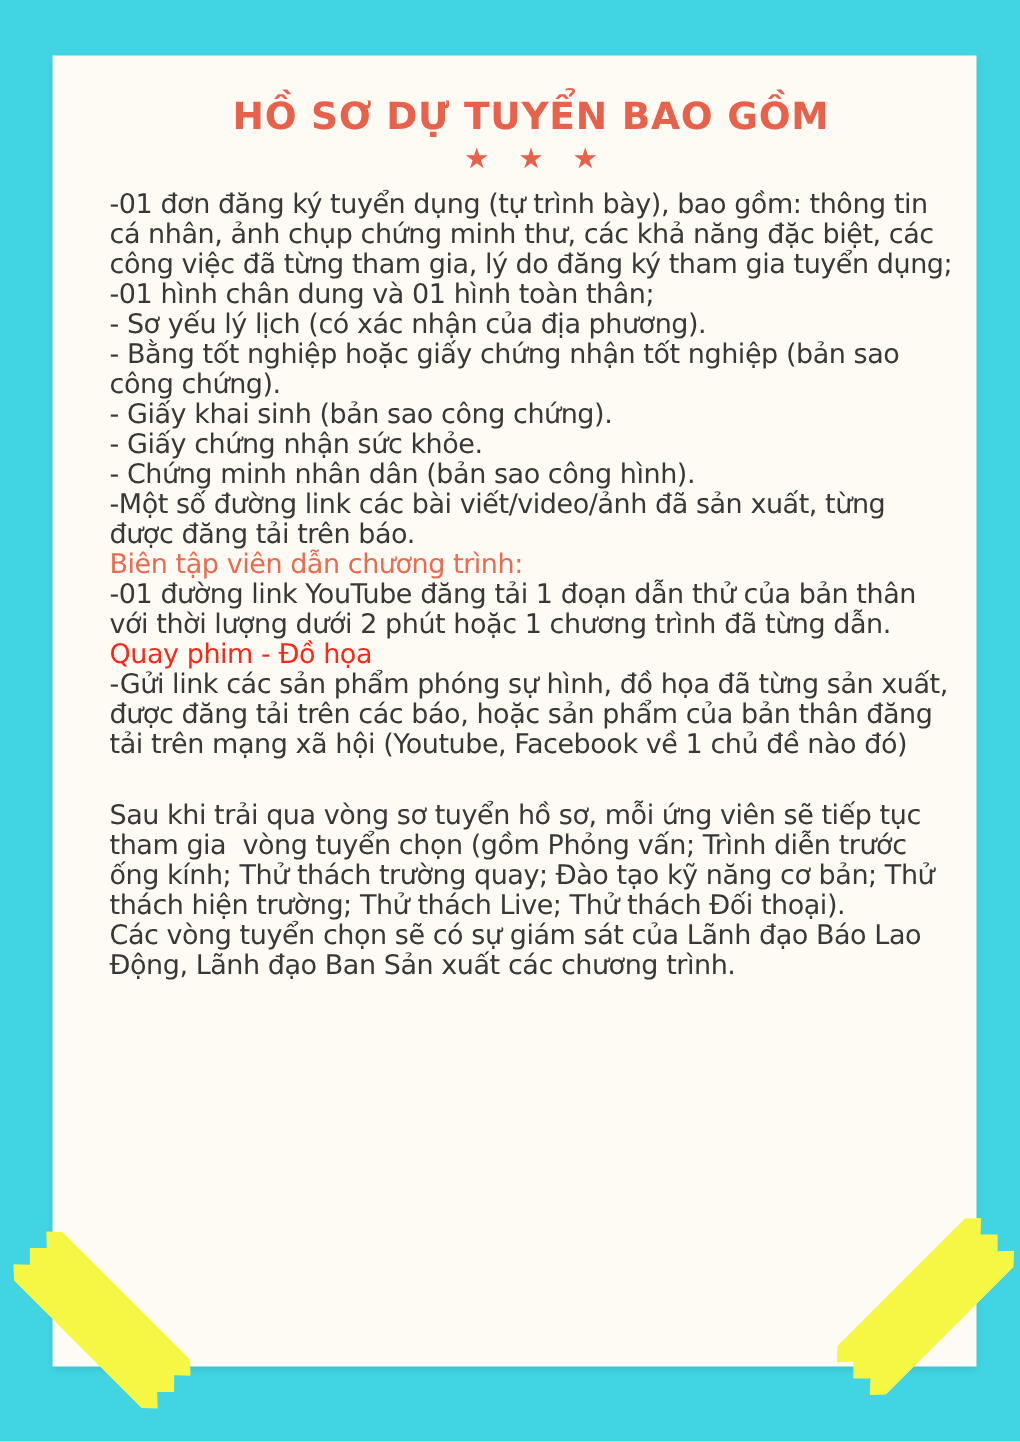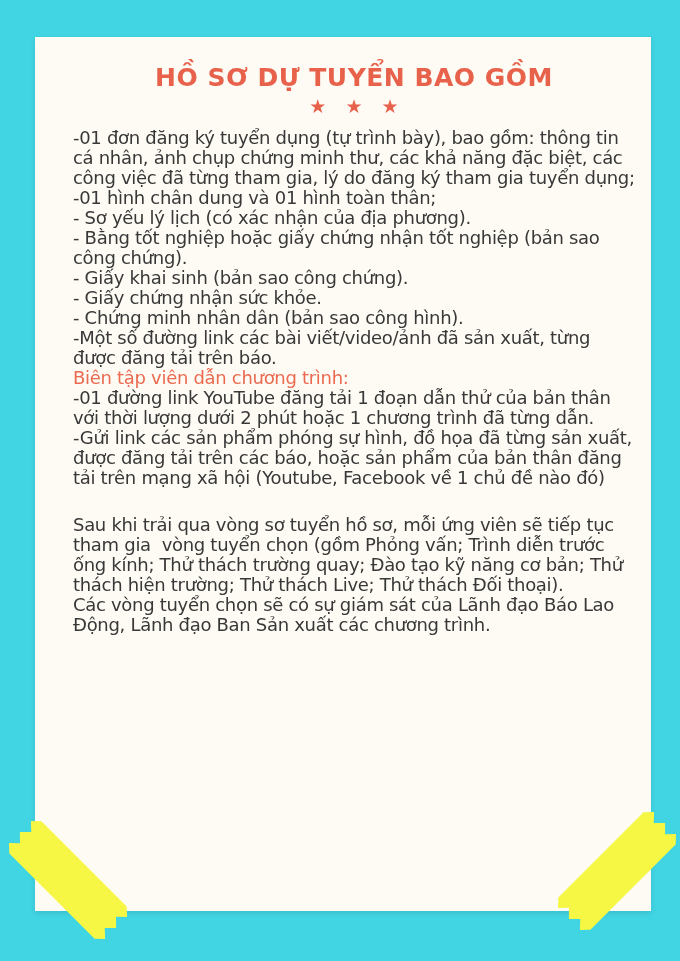--- a/index.html
+++ b/index.html
@@ -101,20 +101,21 @@
     <p class="p-body">-01 đơn đăng ký tuyển dụng (tự trình bày), bao gồm: thông tin cá nhân, ảnh chụp chứng minh thư, các khả năng đặc biệt, các công việc đã từng tham gia, lý do đăng ký tham gia tuyển dụng;</p>
     <p class="p-body">-01 hình chân dung và 01 hình toàn thân;</p>
     <p class="p-body">- Sơ yếu lý lịch (có xác nhận của địa phương).</p>
     <p class="p-body">- Bằng tốt nghiệp hoặc giấy chứng nhận tốt nghiệp (bản sao công chứng).</p>
     <p class="p-body">- Giấy khai sinh (bản sao công chứng).</p>
     <p class="p-body">- Giấy chứng nhận sức khỏe.</p>
     <p class="p-body">- Chứng minh nhân dân (bản sao công hình).</p>
     <p class="p-body">-Một số đường link các bài viết/video/ảnh đã sản xuất, từng được đăng tải trên báo.</p>
     <p class="p-coral">Biên tập viên dẫn chương trình:</p>
     <p class="p-body">-01 đường link YouTube đăng tải 1 đoạn dẫn thử của bản thân với thời lượng dưới 2 phút hoặc 1 chương trình đã từng dẫn.</p>
+    <p class="p-red">Quay phim - Đồ họa</p>
     <p class="p-body">-Gửi link các sản phẩm phóng sự hình, đồ họa đã từng sản xuất, được đăng tải trên các báo, hoặc sản phẩm của bản thân đăng tải trên mạng xã hội (Youtube, Facebook về 1 chủ đề nào đó)</p>
     <div class="spacer"></div>
     <p class="p-body">Sau khi trải qua vòng sơ tuyển hồ sơ, mỗi ứng viên sẽ tiếp tục tham gia  vòng tuyển chọn (gồm Phỏng vấn; Trình diễn trước ống kính; Thử thách trường quay; Đào tạo kỹ năng cơ bản; Thử thách hiện trường; Thử thách Live; Thử thách Đối thoại).</p>
     <p class="p-body">Các vòng tuyển chọn sẽ có sự giám sát của Lãnh đạo Báo Lao Động, Lãnh đạo Ban Sản xuất các chương trình.</p>
   </div>
 
 </div>
 
 <div class="tape tape-left"></div>
 <div class="tape tape-right"></div>

